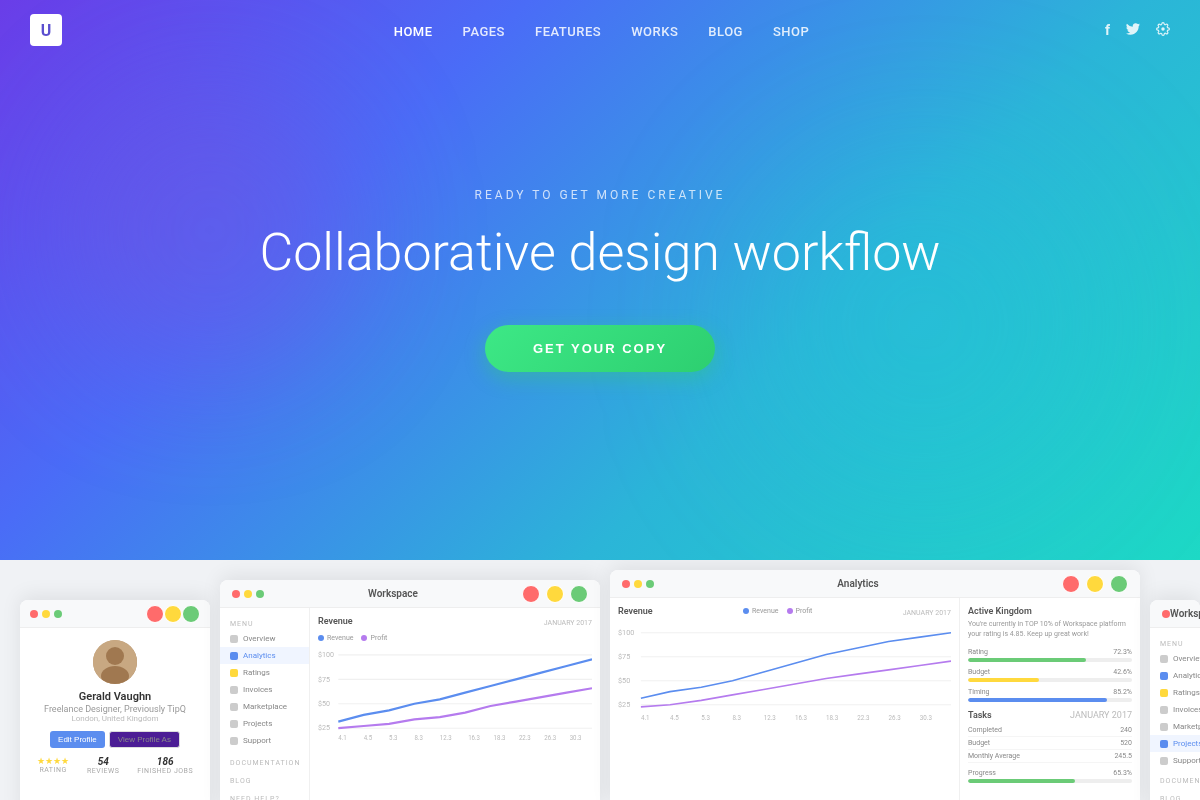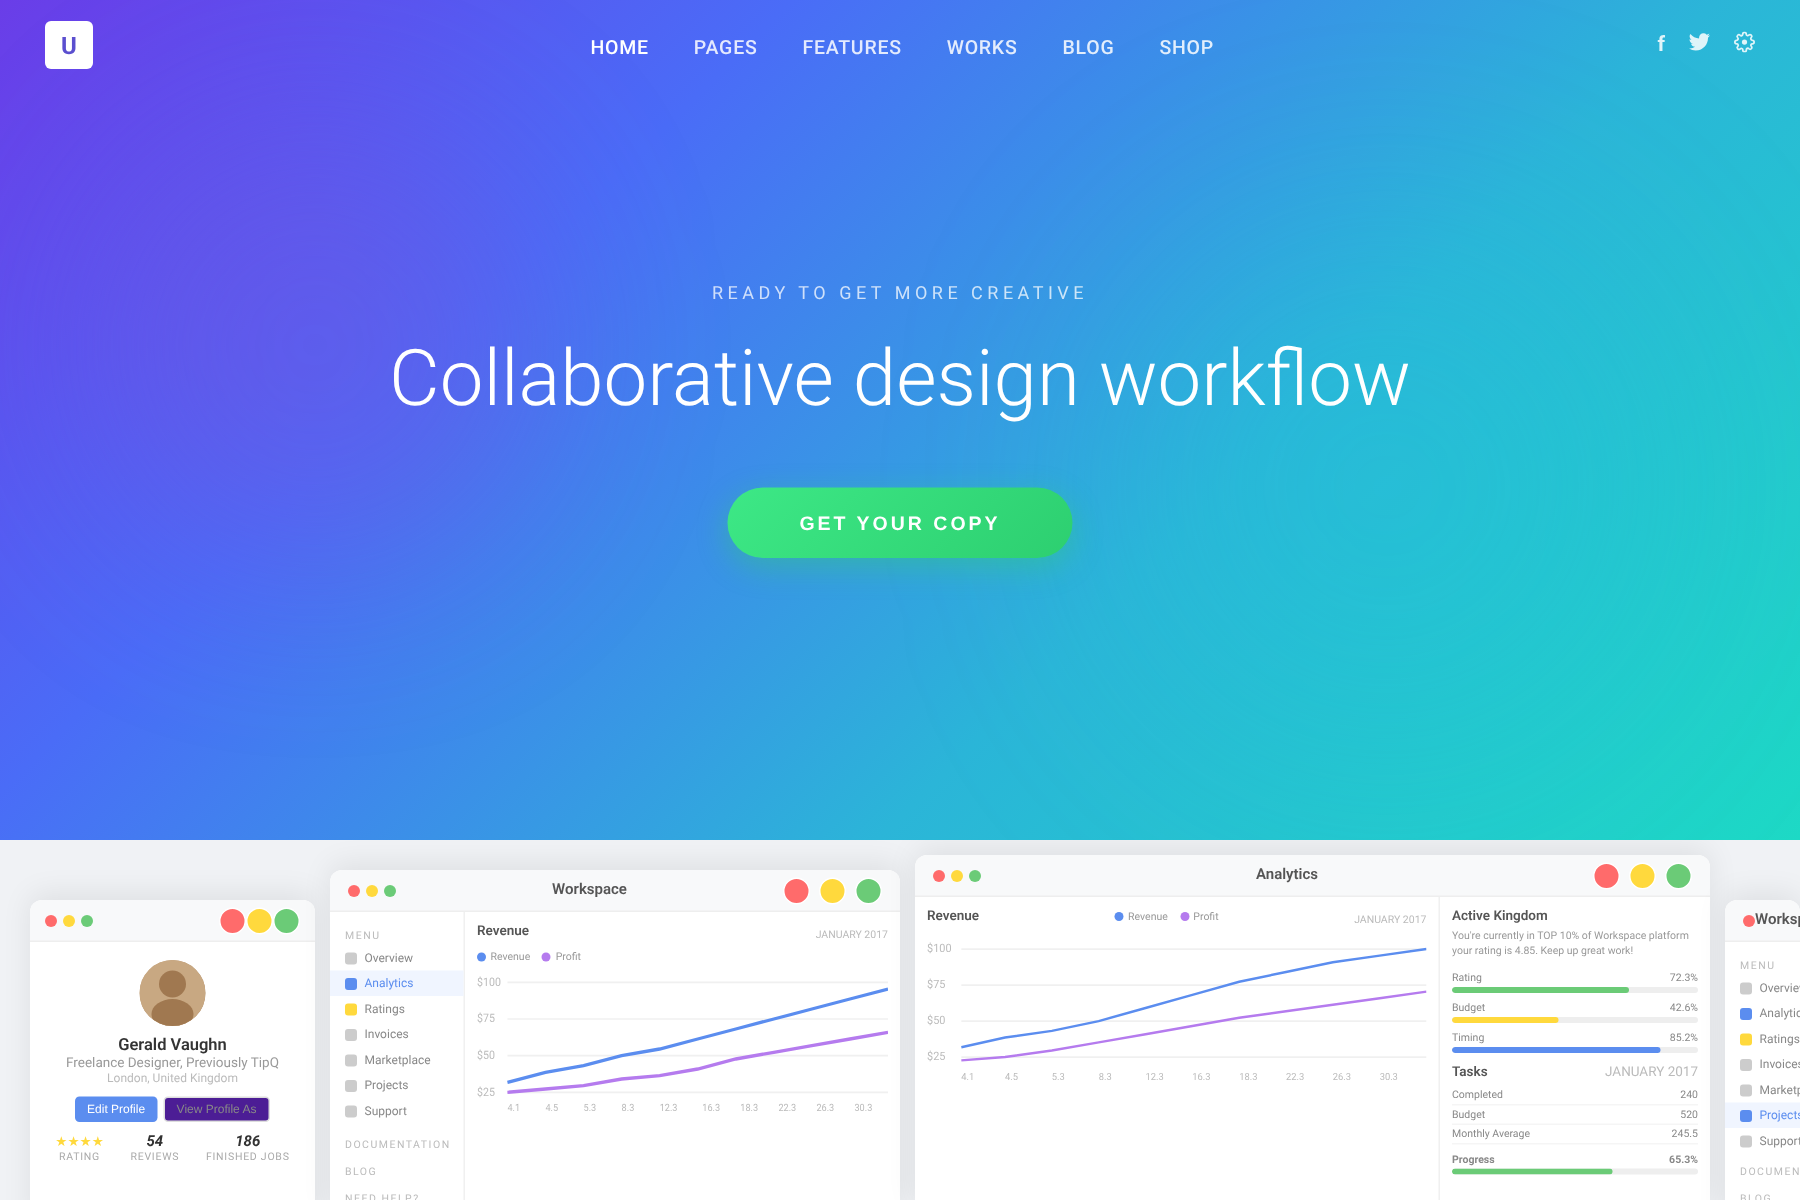--- a/index.html
+++ b/index.html
@@ -614,21 +614,21 @@
               <span>240</span>
             </div>
             <div class="task-row">
               <span>Budget</span>
               <span>520</span>
             </div>
             <div class="task-row">
               <span>Monthly Average</span>
               <span>245.5</span>
             </div>
-            <div style="margin-top:6px;font-weight:bold;">
+            <div style="margin-top:6px;">
               <div class="metric-label">
                   <span>Progress</span>
                   <span>65.3%</span>
                 </div>
               <div class="metric-bar">
                   <div class="metric-fill fill-green" style="width:65%"></div>
                 </div>
             </div>
           </div>
         </div>

